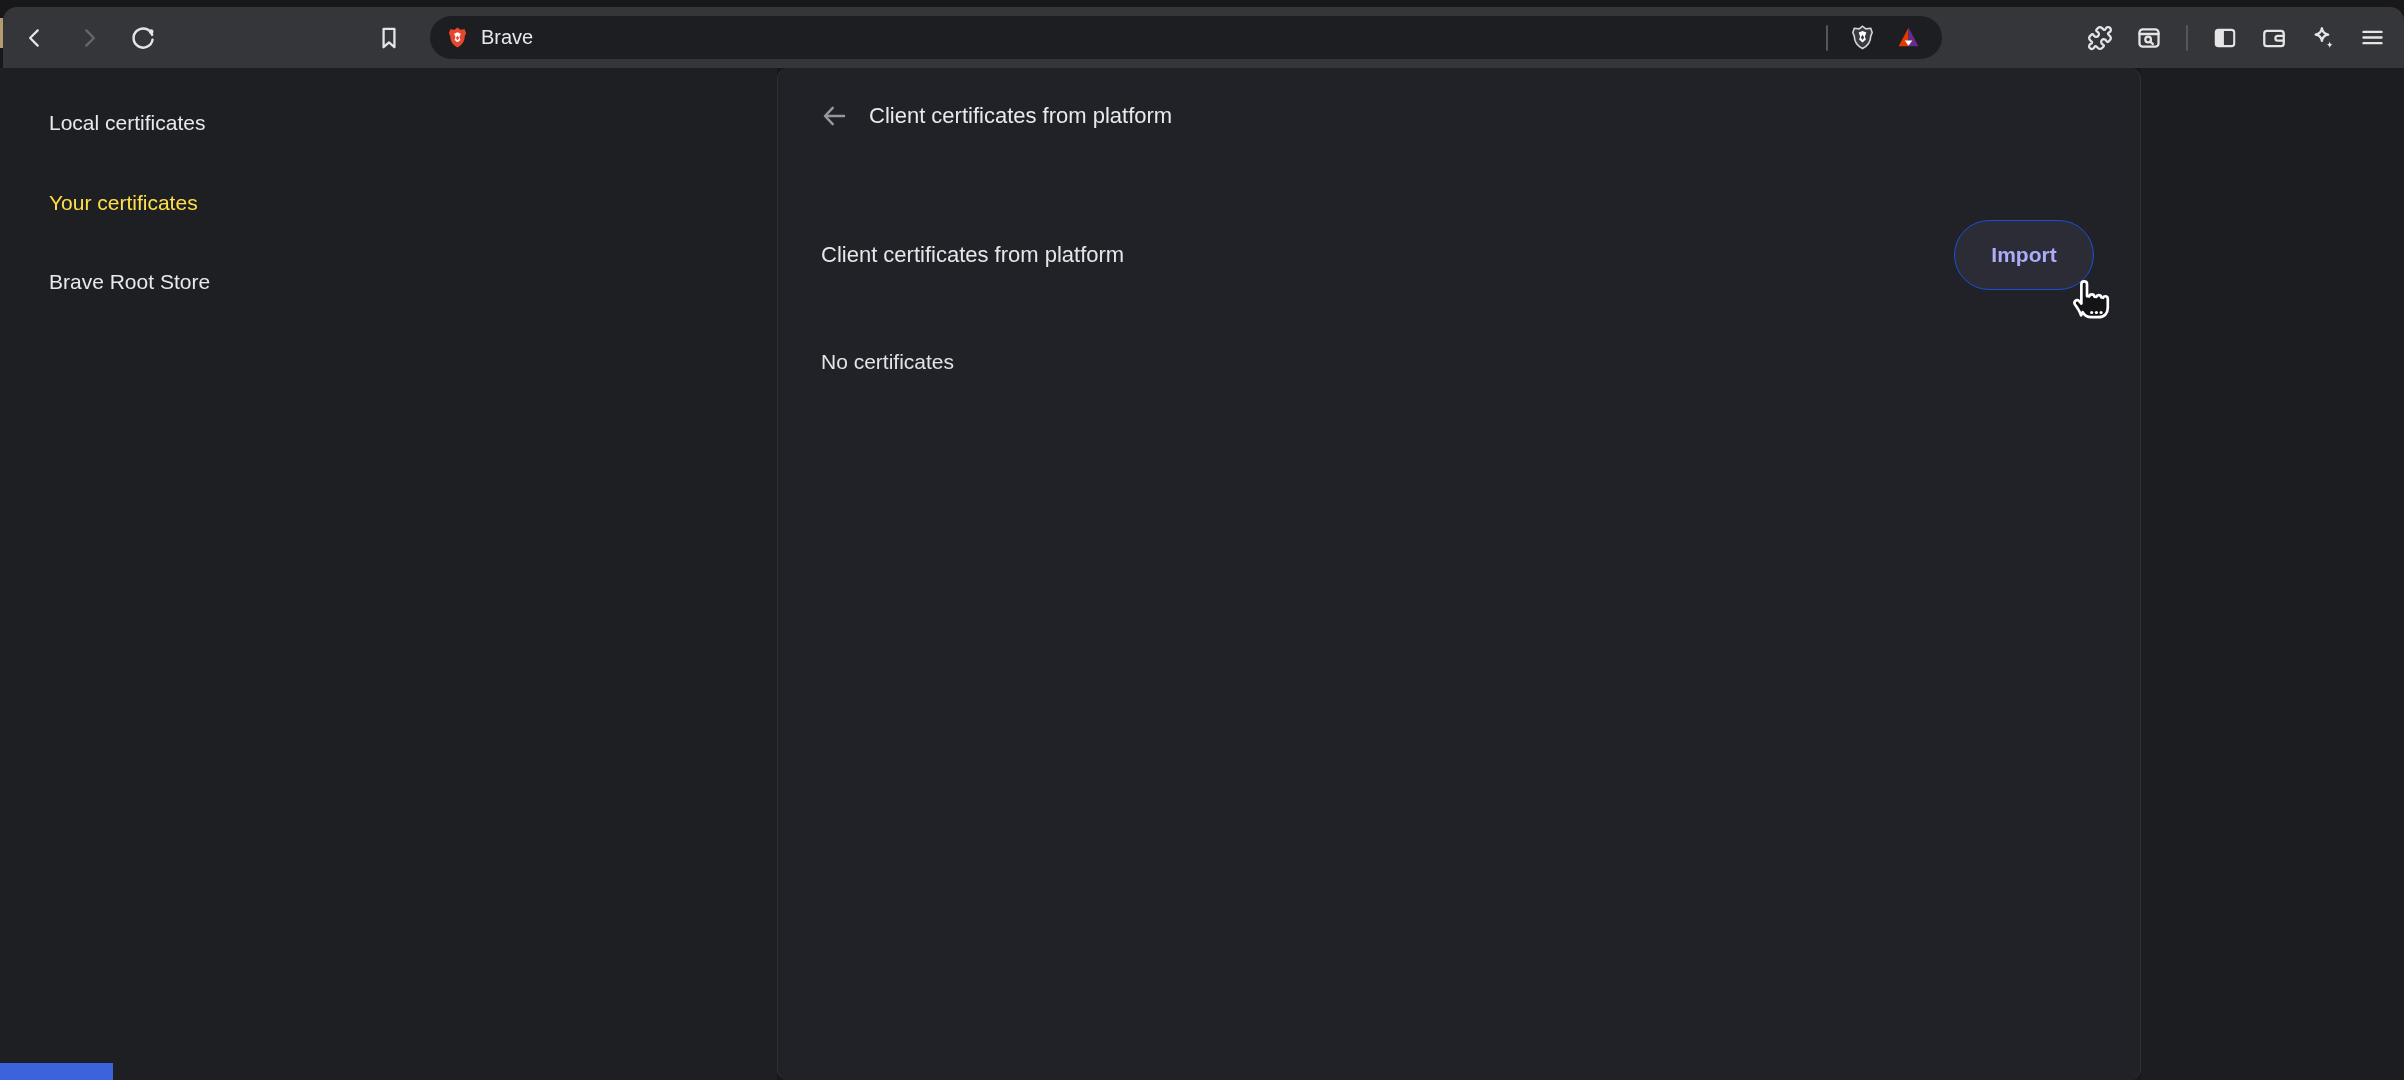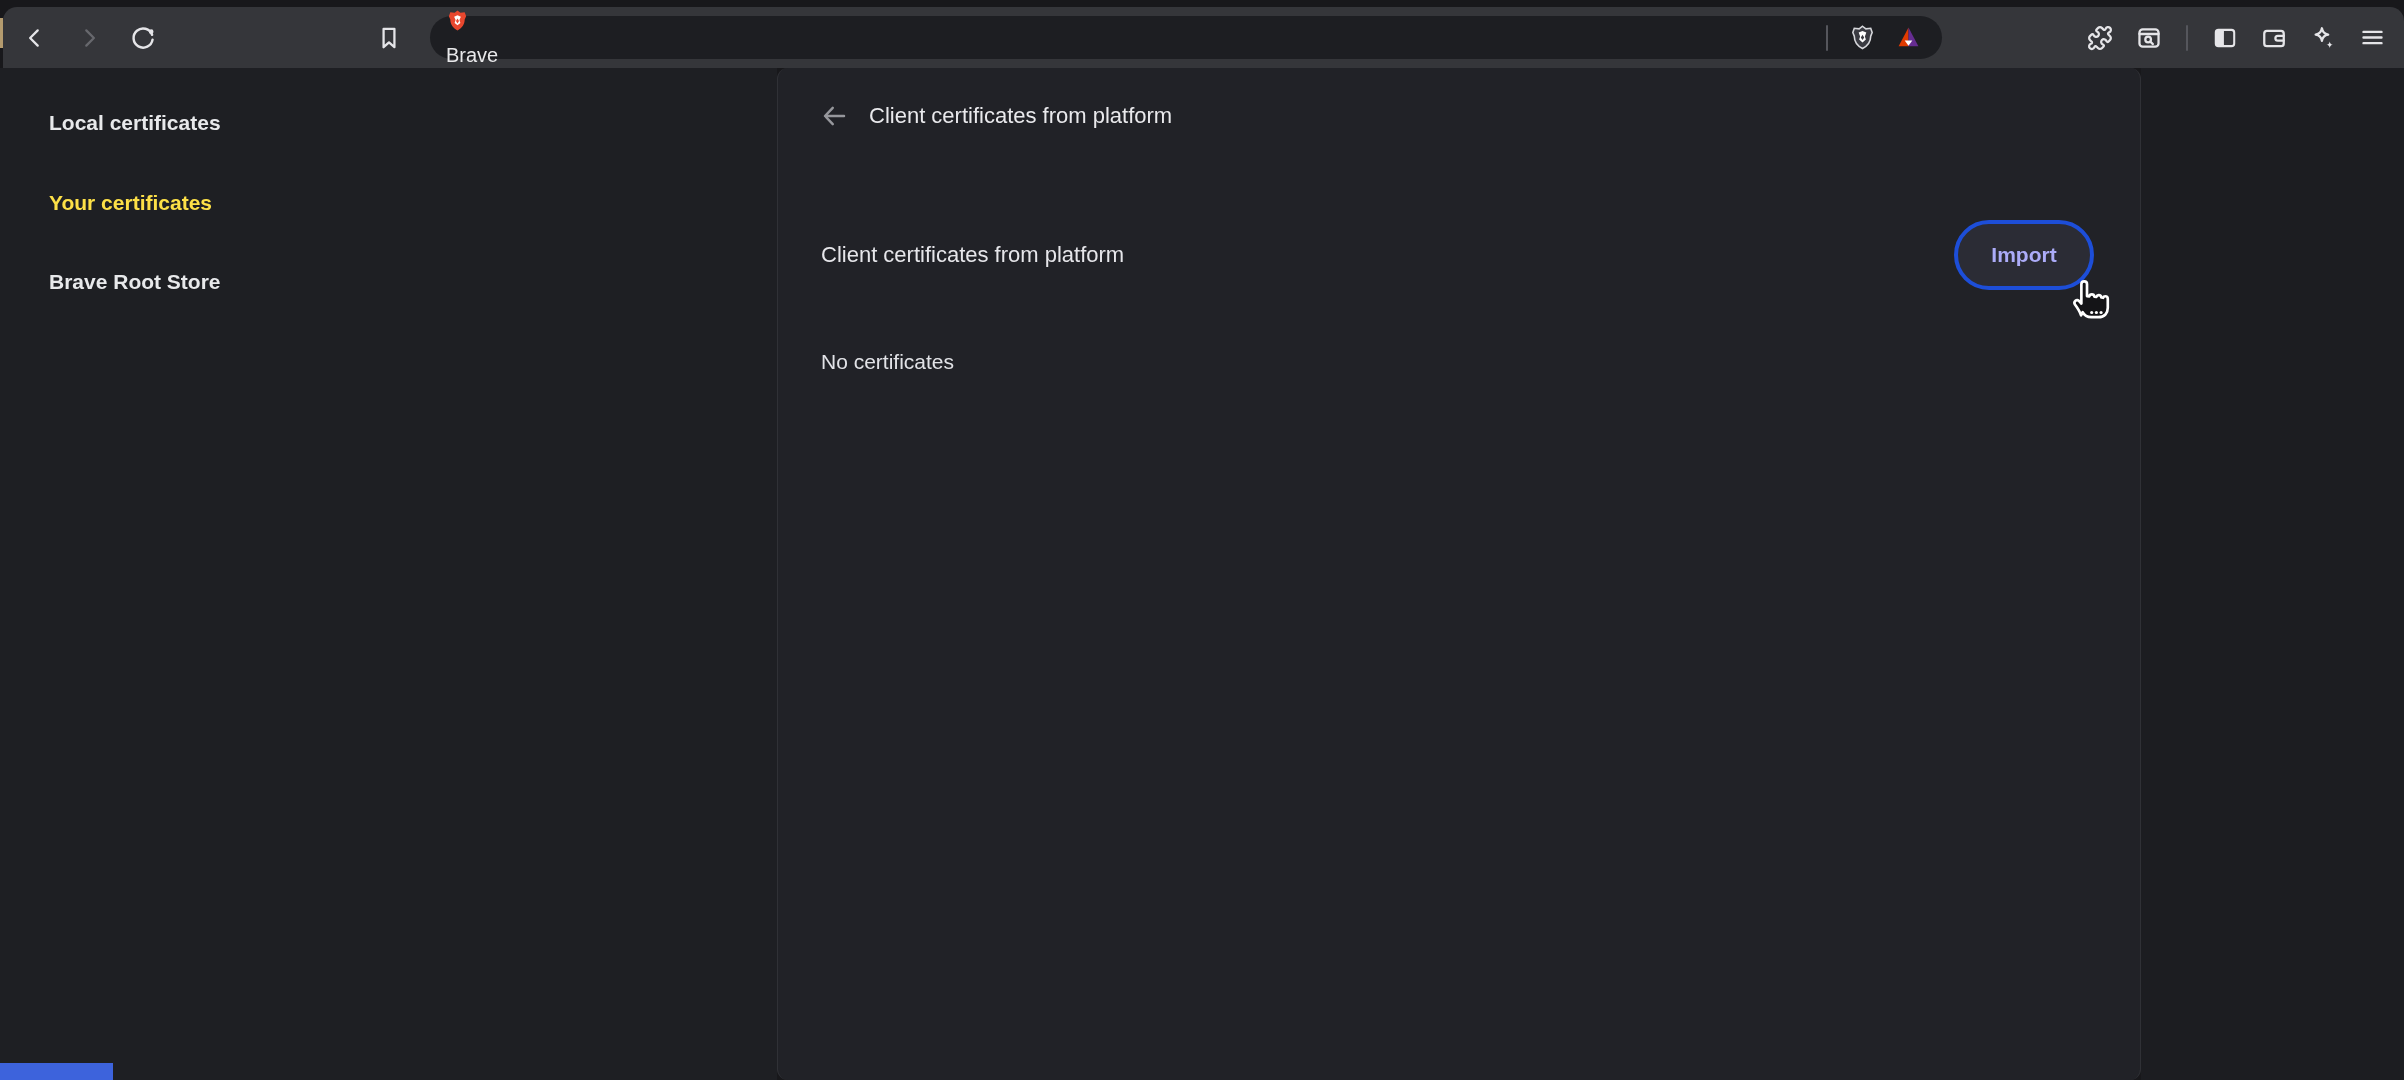--- a/index.html
+++ b/index.html
@@ -26,33 +26,33 @@
   .stroke { fill:none; stroke:#e5e5e8; stroke-width:2.1; stroke-linecap:round; stroke-linejoin:round; }
   .stroke-dim { fill:none; stroke:#67686d; stroke-width:2.1; stroke-linecap:round; stroke-linejoin:round; }
 
   .bookmark-btn { position:absolute; left:366px; top:50%; transform:translateY(-50%); }
 
   .url-bar {
     position:absolute; left:427px; right:462px; top:9px; height:43px;
     background:#1d1e22; border-radius:22px;
     display:flex; align-items:center; padding:0 14px 0 16px;
   }
-  .site-chip { display:flex; gap:12px;flex-direction:column; }
+  .site-chip { display:flex; align-items:center; gap:12px; }
   .site-label { color:#e8e8ea; font-size:20px; margin-right:8px; }
   .url-text { font-size:20px; white-space:nowrap; margin-left:12px; }
   .url-scheme { color:#a2a4ab; }
   .url-path { color:#dedfe3; }
   .urlbar-right { margin-left:auto; display:flex; align-items:center; gap:6px; }
   .v-divider { width:2px; height:26px; background:#55565c; margin:0 8px; border-radius:1px; }
 
   .nav-right { position:absolute; right:12px; top:0; height:100%; display:flex; align-items:center; gap:9px; }
 
   
   .page { position:absolute; left:0; right:0; top:68px; bottom:0; }
-  .side-nav { position:absolute; left:0; top:0; bottom:0; width:777px; background:#1e1f23;font-weight:bold; }
+  .side-nav { position:absolute; left:0; top:0; bottom:0; width:777px; background:#1e1f23; }
   .panel {
     position:absolute; left:777px; top:0; bottom:0; width:1364px;
     background:#212227;
     border-left:1px solid rgba(255,255,255,0.07);
     border-right:1px solid rgba(255,255,255,0.07);
     border-radius:11px;
   }
   .gutter { position:absolute; right:0; top:0; bottom:0; width:263px; background:#1c1d21; }
 
   .nav-item {
@@ -65,21 +65,21 @@
   .nav-item:nth-of-type(3){ top:194px; }
 
   .panel-header { position:absolute; left:0; top:24px; width:100%; height:48px; display:flex; align-items:center; }
   .back-btn { margin-left:36px; }
   .panel-title { color:#e9e9ec; font-size:22px; margin-left:15px; }
 
   .section-row { position:absolute; left:43px; right:46px; top:152px; height:70px; display:flex; align-items:center; }
   .section-title { color:#e6e6ea; font-size:22px; }
   .import-btn {
     margin-left:auto; width:140px; height:70px; border-radius:35px;
-    background:#2b2c35; border:4px solid #1d4ed8;
+    background:#2b2c35; border:1px solid #1d4ed8;
     color:#acacf8; font-size:21px; font-weight:700;
     font-family:"Liberation Sans", sans-serif; cursor:default;
   }
   .empty-text { position:absolute; left:43px; top:274px; height:40px; line-height:40px; color:#e2e3e7; font-size:21px; }
 
   .cursor { position:absolute; left:2062px; top:270px; width:50px; height:50px; pointer-events:none; }
   .corner-blue { position:absolute; left:0; bottom:0; width:113px; height:17px; background:#3d63dc; }
 </style>
 </head>
 <body>

